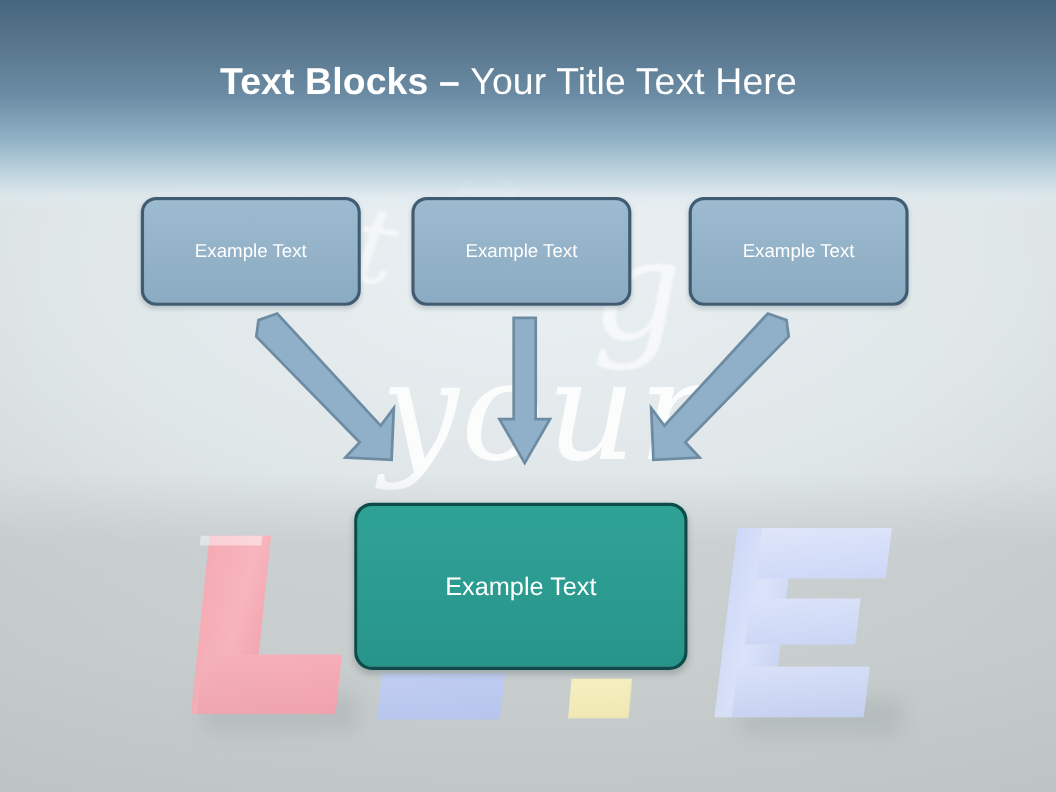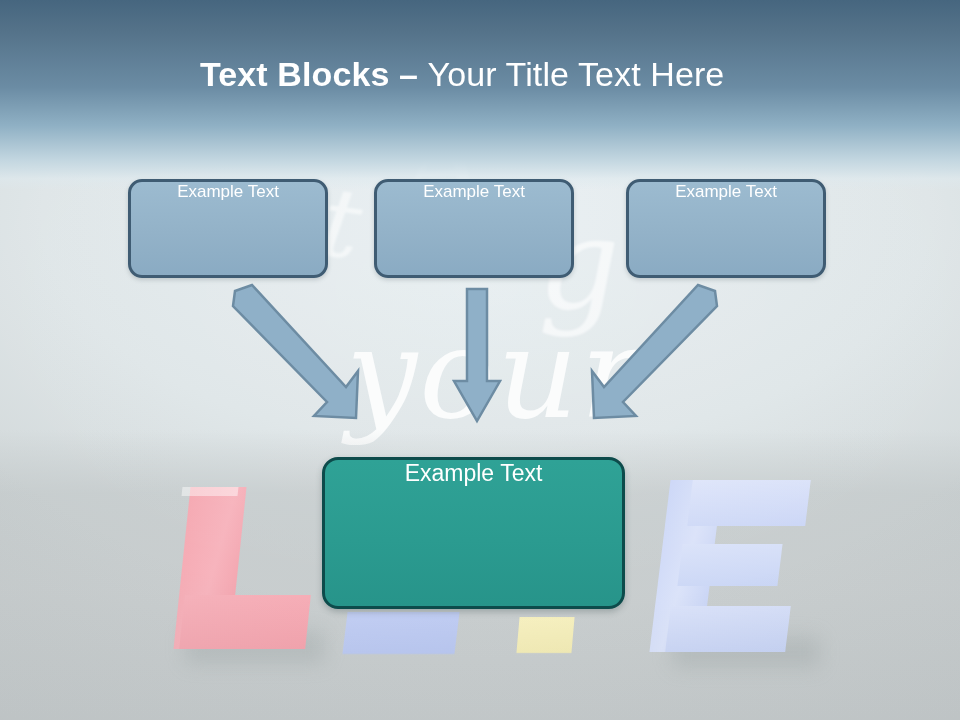--- a/index.html
+++ b/index.html
@@ -173,21 +173,21 @@
   }
   .slide-title .t-bold { font-weight: bold; }
   .slide-title .t-light { font-weight: normal; }
 
   
   .tbox {
     position: absolute;
     box-sizing: border-box;
     border-radius: 14px;
     display: flex;
-    align-items: flex-start;
+    align-items: center;
     justify-content: center;
     color: #ffffff;
     text-align: center;
   }
   .tbox-top {
     width: 200px;
     height: 99px;
     top: 179px;
     border: 3px solid #3f5c73;
     background: linear-gradient(180deg, #9cbbd0 0%, #93b2c8 55%, #8aabc3 100%);

